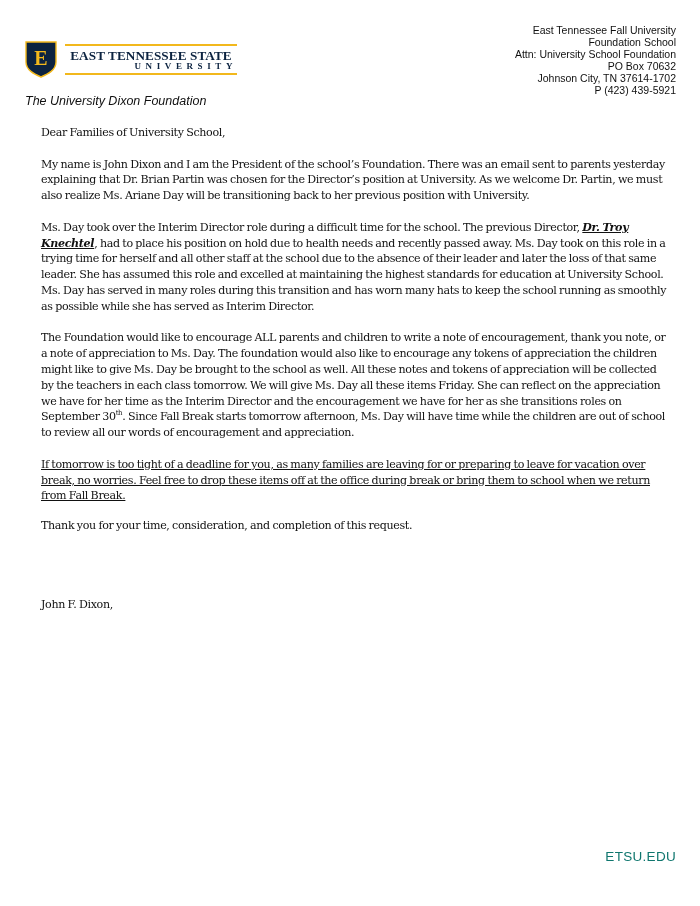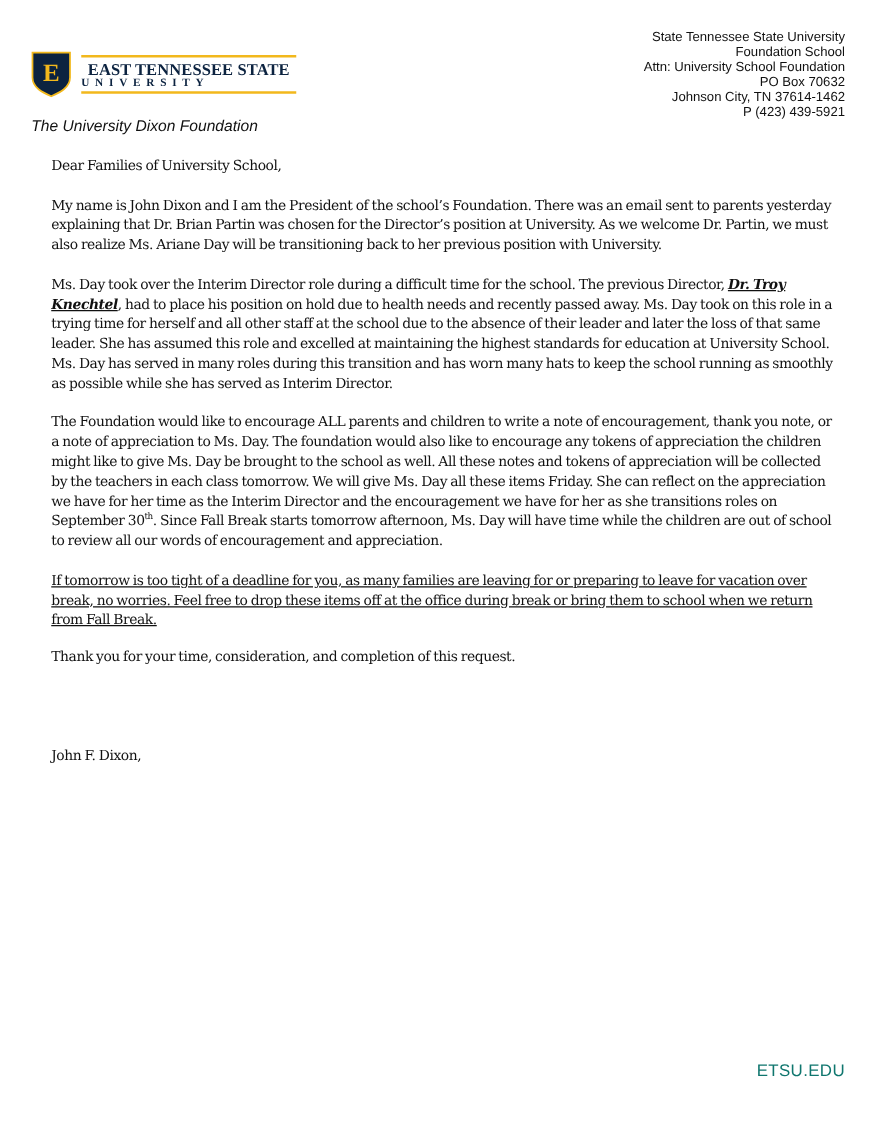--- a/index.html
+++ b/index.html
@@ -4,21 +4,21 @@
 <style>
   html, body { margin:0; padding:0; background:#ffffff; }
   body { width:700px; height:906px; position:relative; overflow:hidden; color:#111; }
   .logo { position:absolute; left:24px; top:40px; width:190px; height:38px; }
   .logo .shield { position:absolute; left:0; top:0; width:34px; height:38px; }
   .logo .rule { position:absolute; left:41px; width:172px; height:1.5px; background:#f2b81c; }
   .logo .rule.top { top:4px; }
   .logo .rule.bot { top:33px; }
   .logo .name1 { position:absolute; left:41px; top:8px; width:172px; text-align:center;
     font-family:"Liberation Serif", serif; font-weight:bold; font-size:13.2px; color:#0c2340; letter-spacing:0.1px; white-space:nowrap; }
-  .logo .name2 { position:absolute; left:41px; top:21px; width:172px; text-align:left;
+  .logo .name2 { position:absolute; left:41px; top:21px; width:172px; text-align:right;
     font-family:"Liberation Serif", serif; font-weight:bold; font-size:9px; color:#0c2340; letter-spacing:4.6px; white-space:nowrap; }
   .foundation { position:absolute; left:25px; top:94px; font-family:"Liberation Sans", sans-serif; font-style:italic; font-size:12.5px; color:#111; }
   .address { position:absolute; right:24px; top:24px; text-align:right; font-family:"Liberation Sans", sans-serif; font-size:10.5px; line-height:12px; color:#111; }
   .address div { white-space:nowrap; }
   .letter { position:absolute; left:41px; top:125px; width:630px; font-family:"DejaVu Serif", serif; font-size:11.1px; line-height:15.8px; color:#111; letter-spacing:-0.35px; word-spacing:-0.6px; }
   .letter p { margin:0 0 15.8px 0; }
   .letter .gap2 { margin-bottom:14px;text-decoration:underline; }
   .letter .gap3 { margin-bottom:63px; }
   .letter .bold-name { font-weight:bold; font-style:italic; text-decoration:underline; }
   .letter sup { font-size:7px; line-height:0; }
@@ -35,25 +35,25 @@
   </svg>
   <div class="rule top"></div>
   <div class="name1">EAST TENNESSEE STATE</div>
   <div class="name2">UNIVERSITY</div>
   <div class="rule bot"></div>
 </div>
 
 <div class="foundation">The University Dixon Foundation</div>
 
 <div class="address">
-  <div>State Tennessee State University</div>
+  <div>East Tennessee Fall University</div>
   <div>Foundation School</div>
   <div>Attn: University School Foundation</div>
   <div>PO Box 70632</div>
-  <div>Johnson City, TN 37614-1462</div>
+  <div>Johnson City, TN 37614-1702</div>
   <div>P (423) 439-5921</div>
 </div>
 
 <div class="letter">
   <p>Dear Families of University School,</p>
   <p>My name is John Dixon and I am the President of the school’s Foundation. There was an email sent to parents yesterday explaining that Dr. Brian Partin was chosen for the Director’s position at University. As we welcome Dr. Partin, we must also realize Ms. Ariane Day will be transitioning back to her previous position with University.</p>
   <p><span>Ms. Day took over the Interim Director role during a difficult time for the school. The previous Director, </span><span class="bold-name">Dr. Troy Knechtel</span><span>, had to place his position on hold due to health needs and recently passed away. Ms. Day took on this role in a trying time for herself and all other staff at the school due to the absence of their leader and later the loss of that same leader. She has assumed this role and excelled at maintaining the highest standards for education at University School. Ms. Day has served in many roles during this transition and has worn many hats to keep the school running as smoothly as possible while she has served as Interim Director.</span></p>
   <p><span>The Foundation would like to encourage ALL parents and children to write a note of encouragement, thank you note, or a note of appreciation to Ms. Day. The foundation would also like to encourage any tokens of appreciation the children might like to give Ms. Day be brought to the school as well. All these notes and tokens of appreciation will be collected by the teachers in each class tomorrow. We will give Ms. Day all these items Friday. She can reflect on the appreciation we have for her time as the Interim Director and the encouragement we have for her as she transitions roles on September 30</span><sup>th</sup><span>. Since Fall Break starts tomorrow afternoon, Ms. Day will have time while the children are out of school to review all our words of encouragement and appreciation.</span></p>
   <p class="gap2">If tomorrow is too tight of a deadline for you, as many families are leaving for or preparing to leave for vacation over break, no worries. Feel free to drop these items off at the office during break or bring them to school when we return from Fall Break.</p>
   <p class="gap3">Thank you for your time, consideration, and completion of this request.</p>

